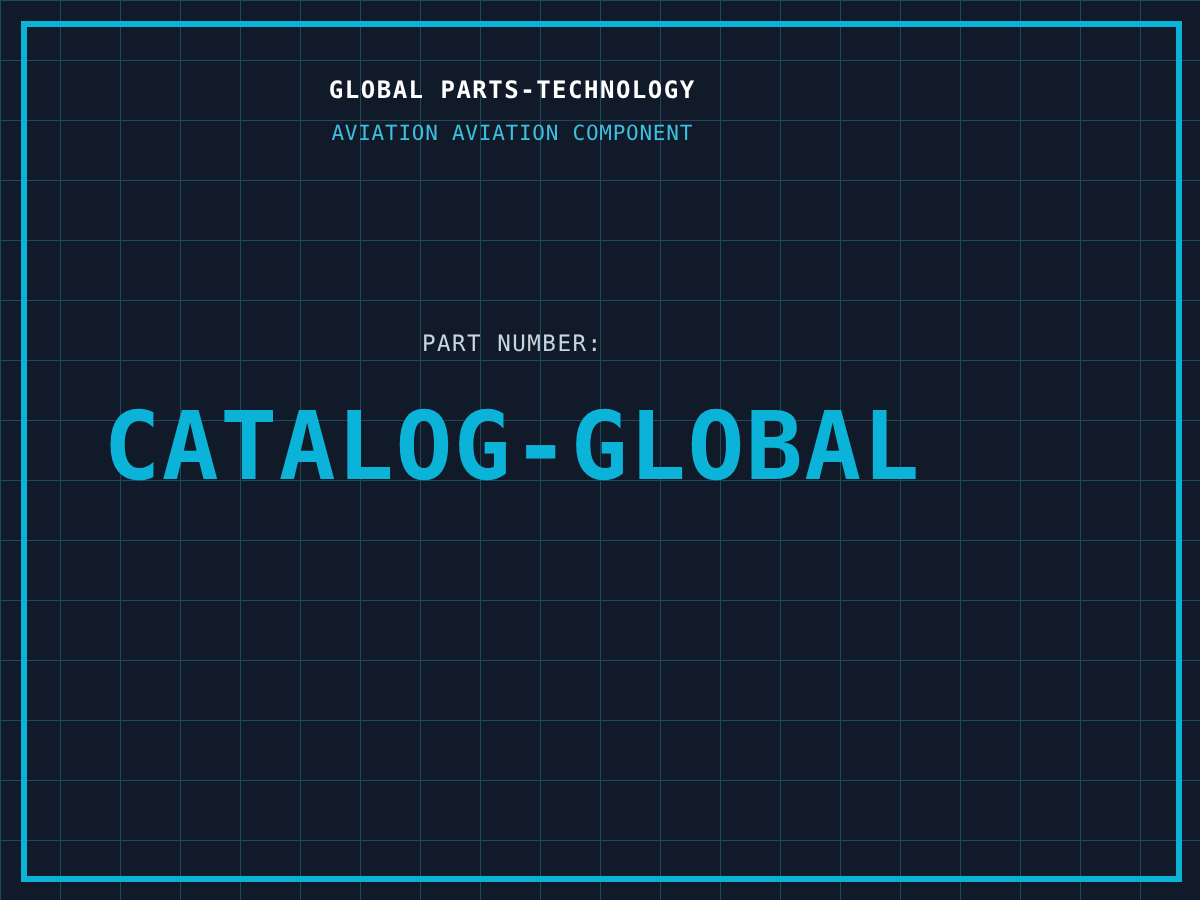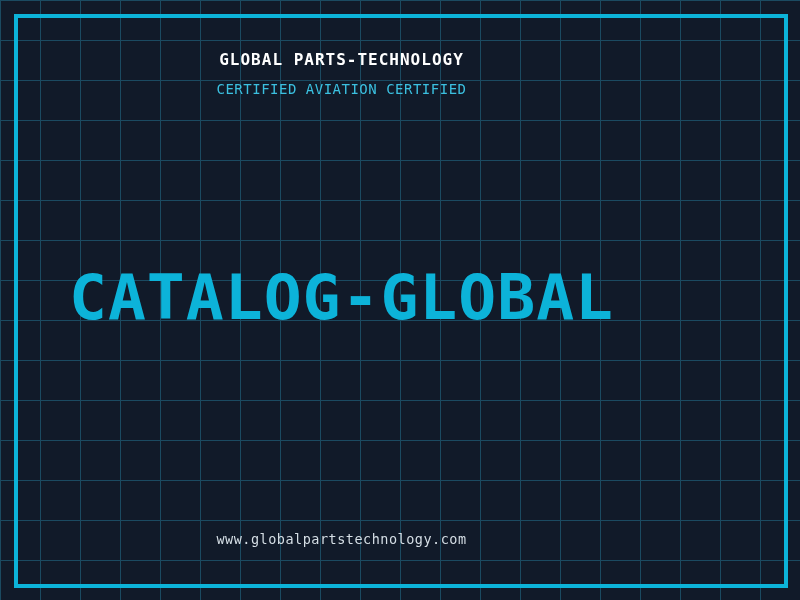--- a/index.html
+++ b/index.html
@@ -75,19 +75,19 @@
   }
 </style>
 </head>
 <body>
 
 <div class="screen">
   <div class="frame"></div>
 
   <div class="line company">GLOBAL PARTS-TECHNOLOGY</div>
 
-  <div class="line certification">CERTIFIED AVIATION CERTIFIED</div>
+  <div class="line certification">AVIATION AVIATION COMPONENT</div>
 
+  <div class="line part-label">PART NUMBER:</div>
 
   <div class="line part-number">CATALOG-GLOBAL</div>
 
-  <div class="line website">www.globalpartstechnology.com</div>
 </div>
 
 </body></html>

